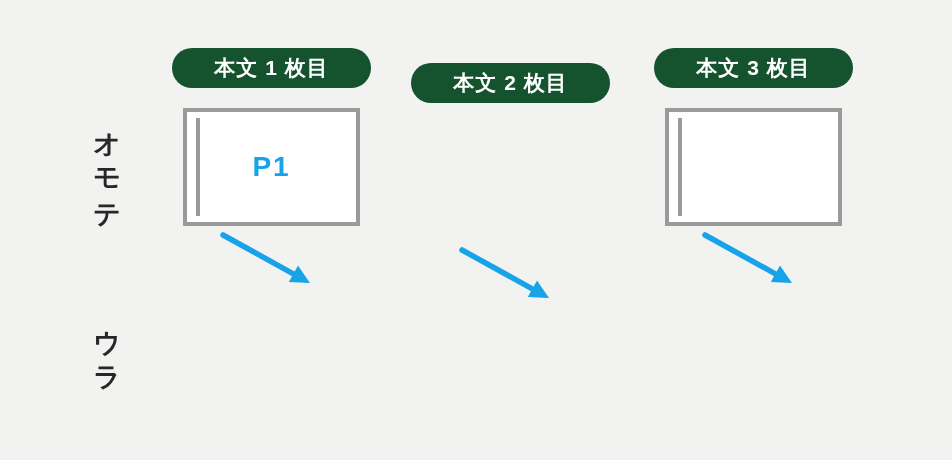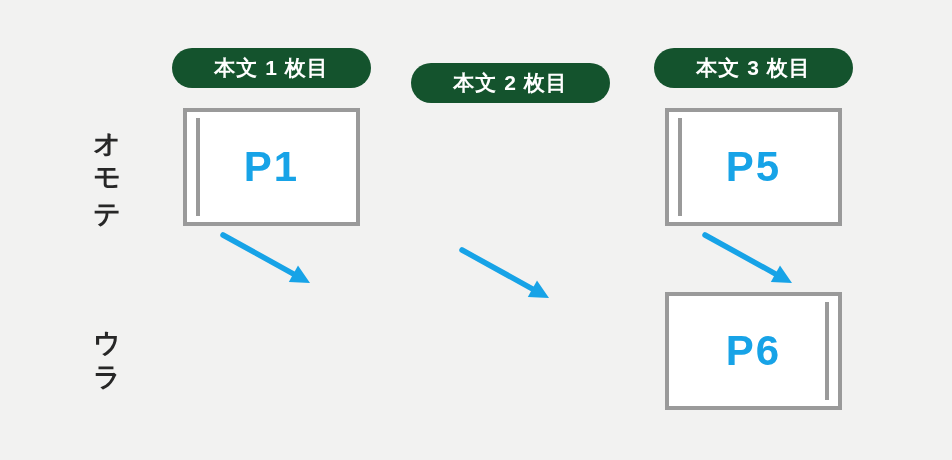--- a/index.html
+++ b/index.html
@@ -75,21 +75,21 @@
     top: 6px;
     bottom: 6px;
     width: 4px;
     background: #9a9a9a;
   }
   .binding-line.edge-left  { left: 9px; }
   .binding-line.edge-right { right: 9px; }
 
   .page-num {
     color: #17a3e7;
-    font-size: 42px;
+    font-size: 28px;
     font-weight: bold;
     letter-spacing: 2px;
   }
 
   .arrow {
     position: absolute;
     left: 48px;
     top: 231px;
     width: 94px;
     height: 56px;
@@ -128,25 +128,20 @@
     <svg class="arrow" viewBox="0 0 94 56" xmlns="http://www.w3.org/2000/svg">
       <line x1="3" y1="4" x2="76.9" y2="44.8"></line>
       <polygon points="90,52 68.8,51.1 78,34.5"></polygon>
     </svg>
   </div>
 
   <div class="column col-3">
     <div class="badge">本文 3 枚目</div>
     <div class="card front-card">
       <span class="binding-line edge-left"></span>
-      <span class="page-num">P5</span>
     </div>
     <svg class="arrow" viewBox="0 0 94 56" xmlns="http://www.w3.org/2000/svg">
       <line x1="3" y1="4" x2="76.9" y2="44.8"></line>
       <polygon points="90,52 68.8,51.1 78,34.5"></polygon>
     </svg>
-    <div class="card back-card">
-      <span class="binding-line edge-right"></span>
-      <span class="page-num">P6</span>
-    </div>
   </div>
 
 </div>
 
 </body></html>

